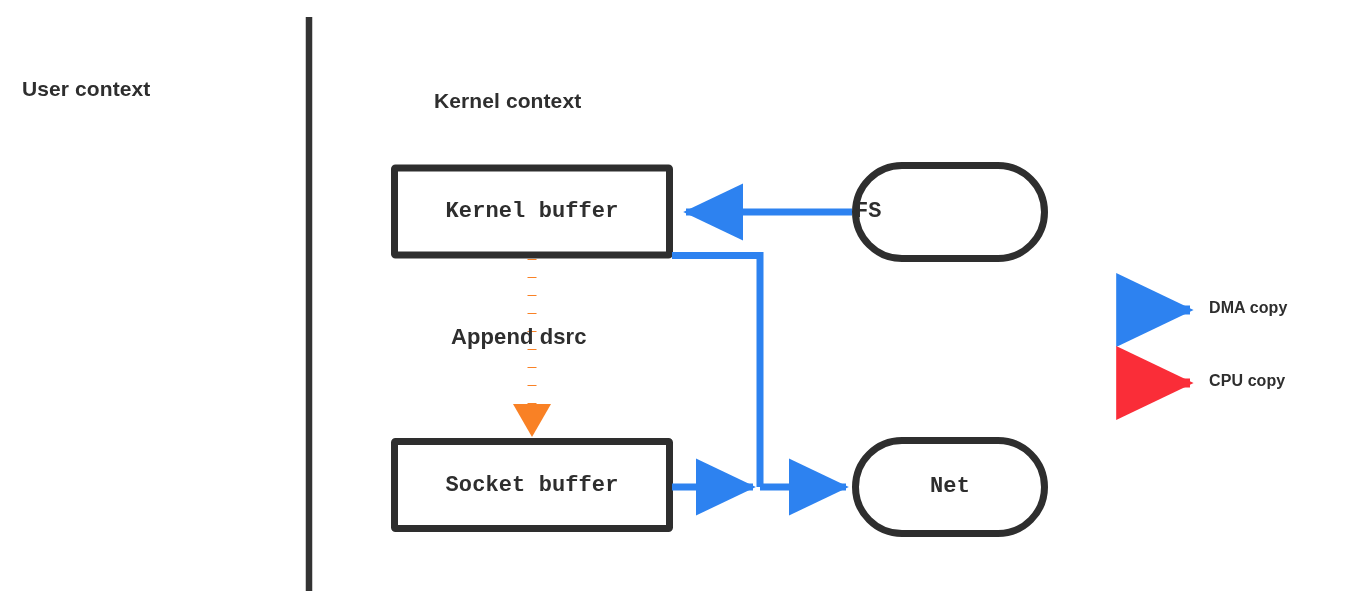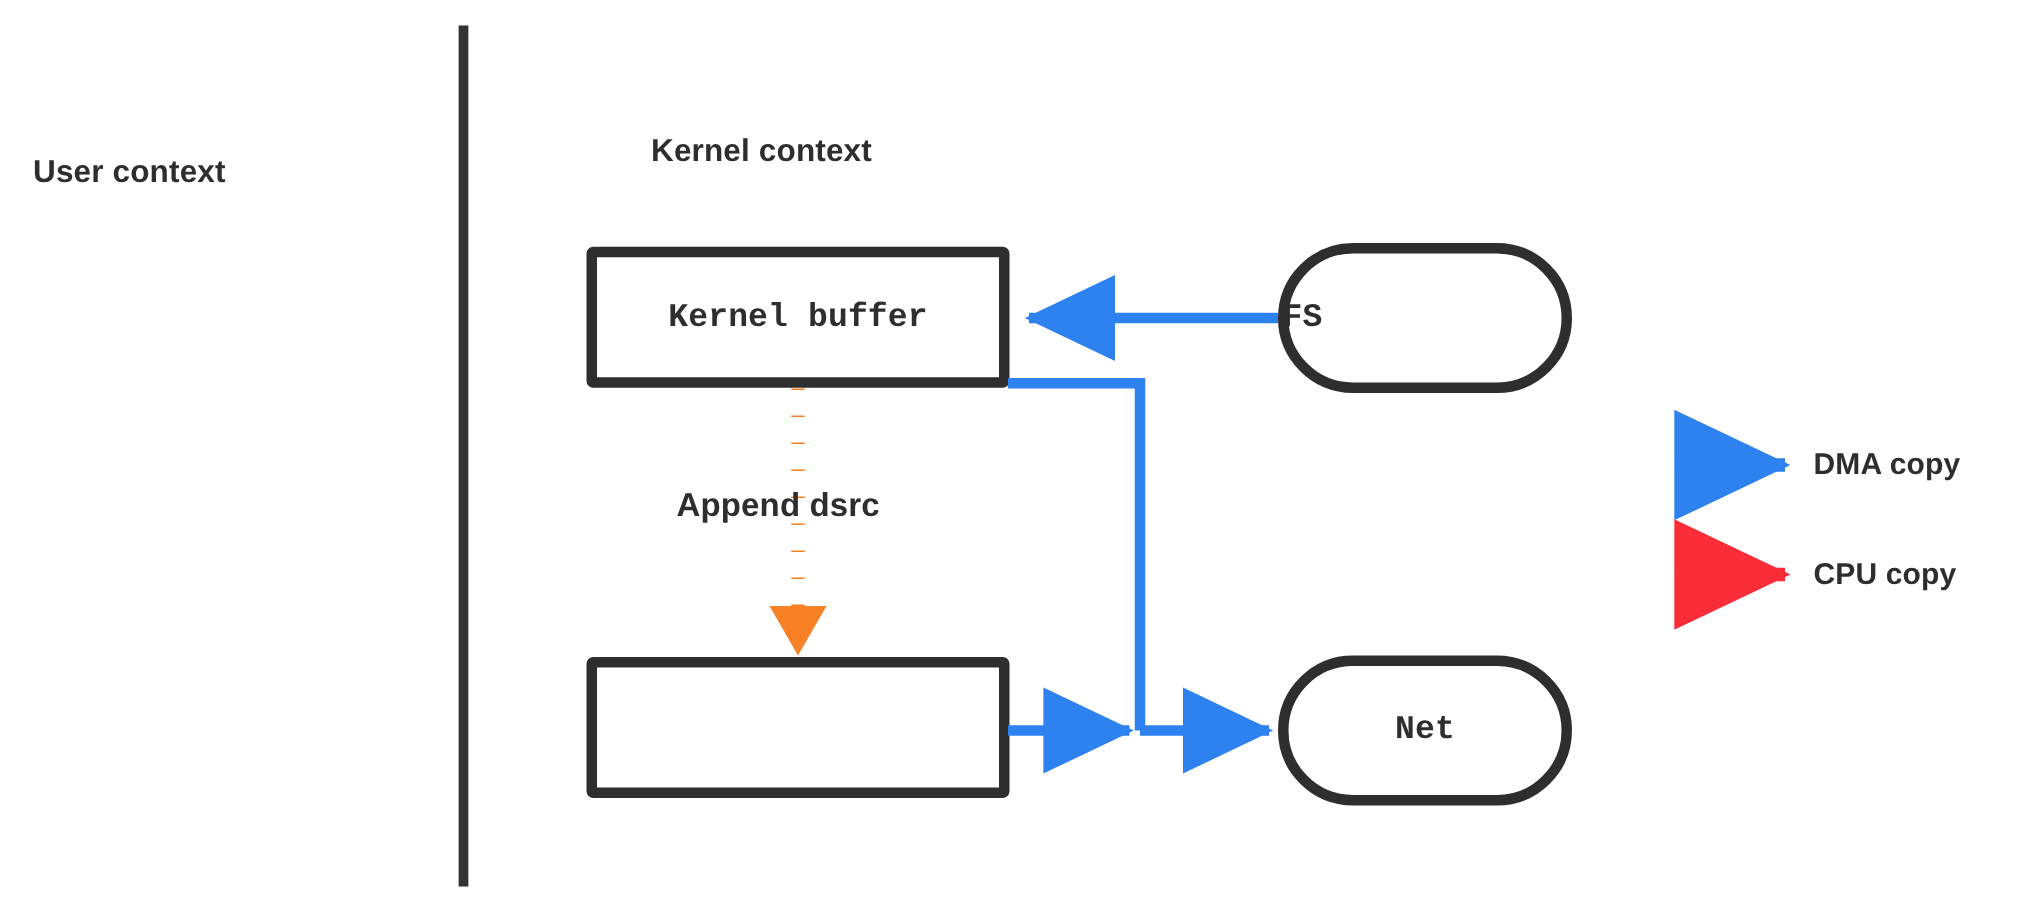--- a/index.html
+++ b/index.html
@@ -38,21 +38,21 @@
   .node-label {
     font-size: 22px;
     letter-spacing: 0.1px;
     font-family: Liberation Mono, monospace;
   }
   .edge-label {
     font-size: 22px;
     letter-spacing: 0.1px;
   }
   .legend-label {
-    font-size: 20px;
+    font-size: 16px;
     letter-spacing: 0.1px;
   }
 </style>
 </head>
 <body>
 
 <div id="diagram-root">
 
   <svg class="layer" viewBox="0 0 1362 608">
     <defs>
@@ -85,26 +85,27 @@
 
     <line x1="760" y1="487" x2="846" y2="487" stroke="#2d82f0" stroke-width="7" marker-end="url(#arrow-blue)"></line>
 
     <line x1="532" y1="259" x2="532" y2="404" stroke="#f98125" stroke-width="9" stroke-dasharray="1 17" stroke-linecap="butt"></line>
     <path d="M513,404 L551,404 L532,437 Z" fill="#f98125"></path>
 
     <line x1="1124" y1="310" x2="1190" y2="310" stroke="#2d82f0" stroke-width="9" marker-end="url(#arrow-blue)"></line>
     <line x1="1124" y1="383" x2="1190" y2="383" stroke="#fa2d38" stroke-width="9" marker-end="url(#arrow-red)"></line>
   </svg>
 
-  <div class="lbl ctx-label" style="left:22px; top:104px;">User context</div>
+  <div class="lbl ctx-label" style="left:22px; top:78px;">User context</div>
 
   <div class="lbl ctx-label" style="left:434px; top:90px;">Kernel context</div>
 
   <div class="lbl node-label" style="left:394px; top:201px; width:276px; text-align:center;">Kernel buffer</div>
 
+  <div class="lbl node-label" style="left:394px; top:475px; width:276px; text-align:center;">Socket buffer</div>
 
   <div class="lbl node-label" style="left:855px; top:201px; width:190px; ">FS</div>
 
   <div class="lbl node-label" style="left:855px; top:476px; width:190px; text-align:center;">Net</div>
 
   <div class="lbl edge-label" style="left:422px; top:326px;margin-left:29px;">Append dsrc</div>
 
 
   <div class="lbl legend-label" style="left:1209px; top:300px;">DMA copy</div>
 

